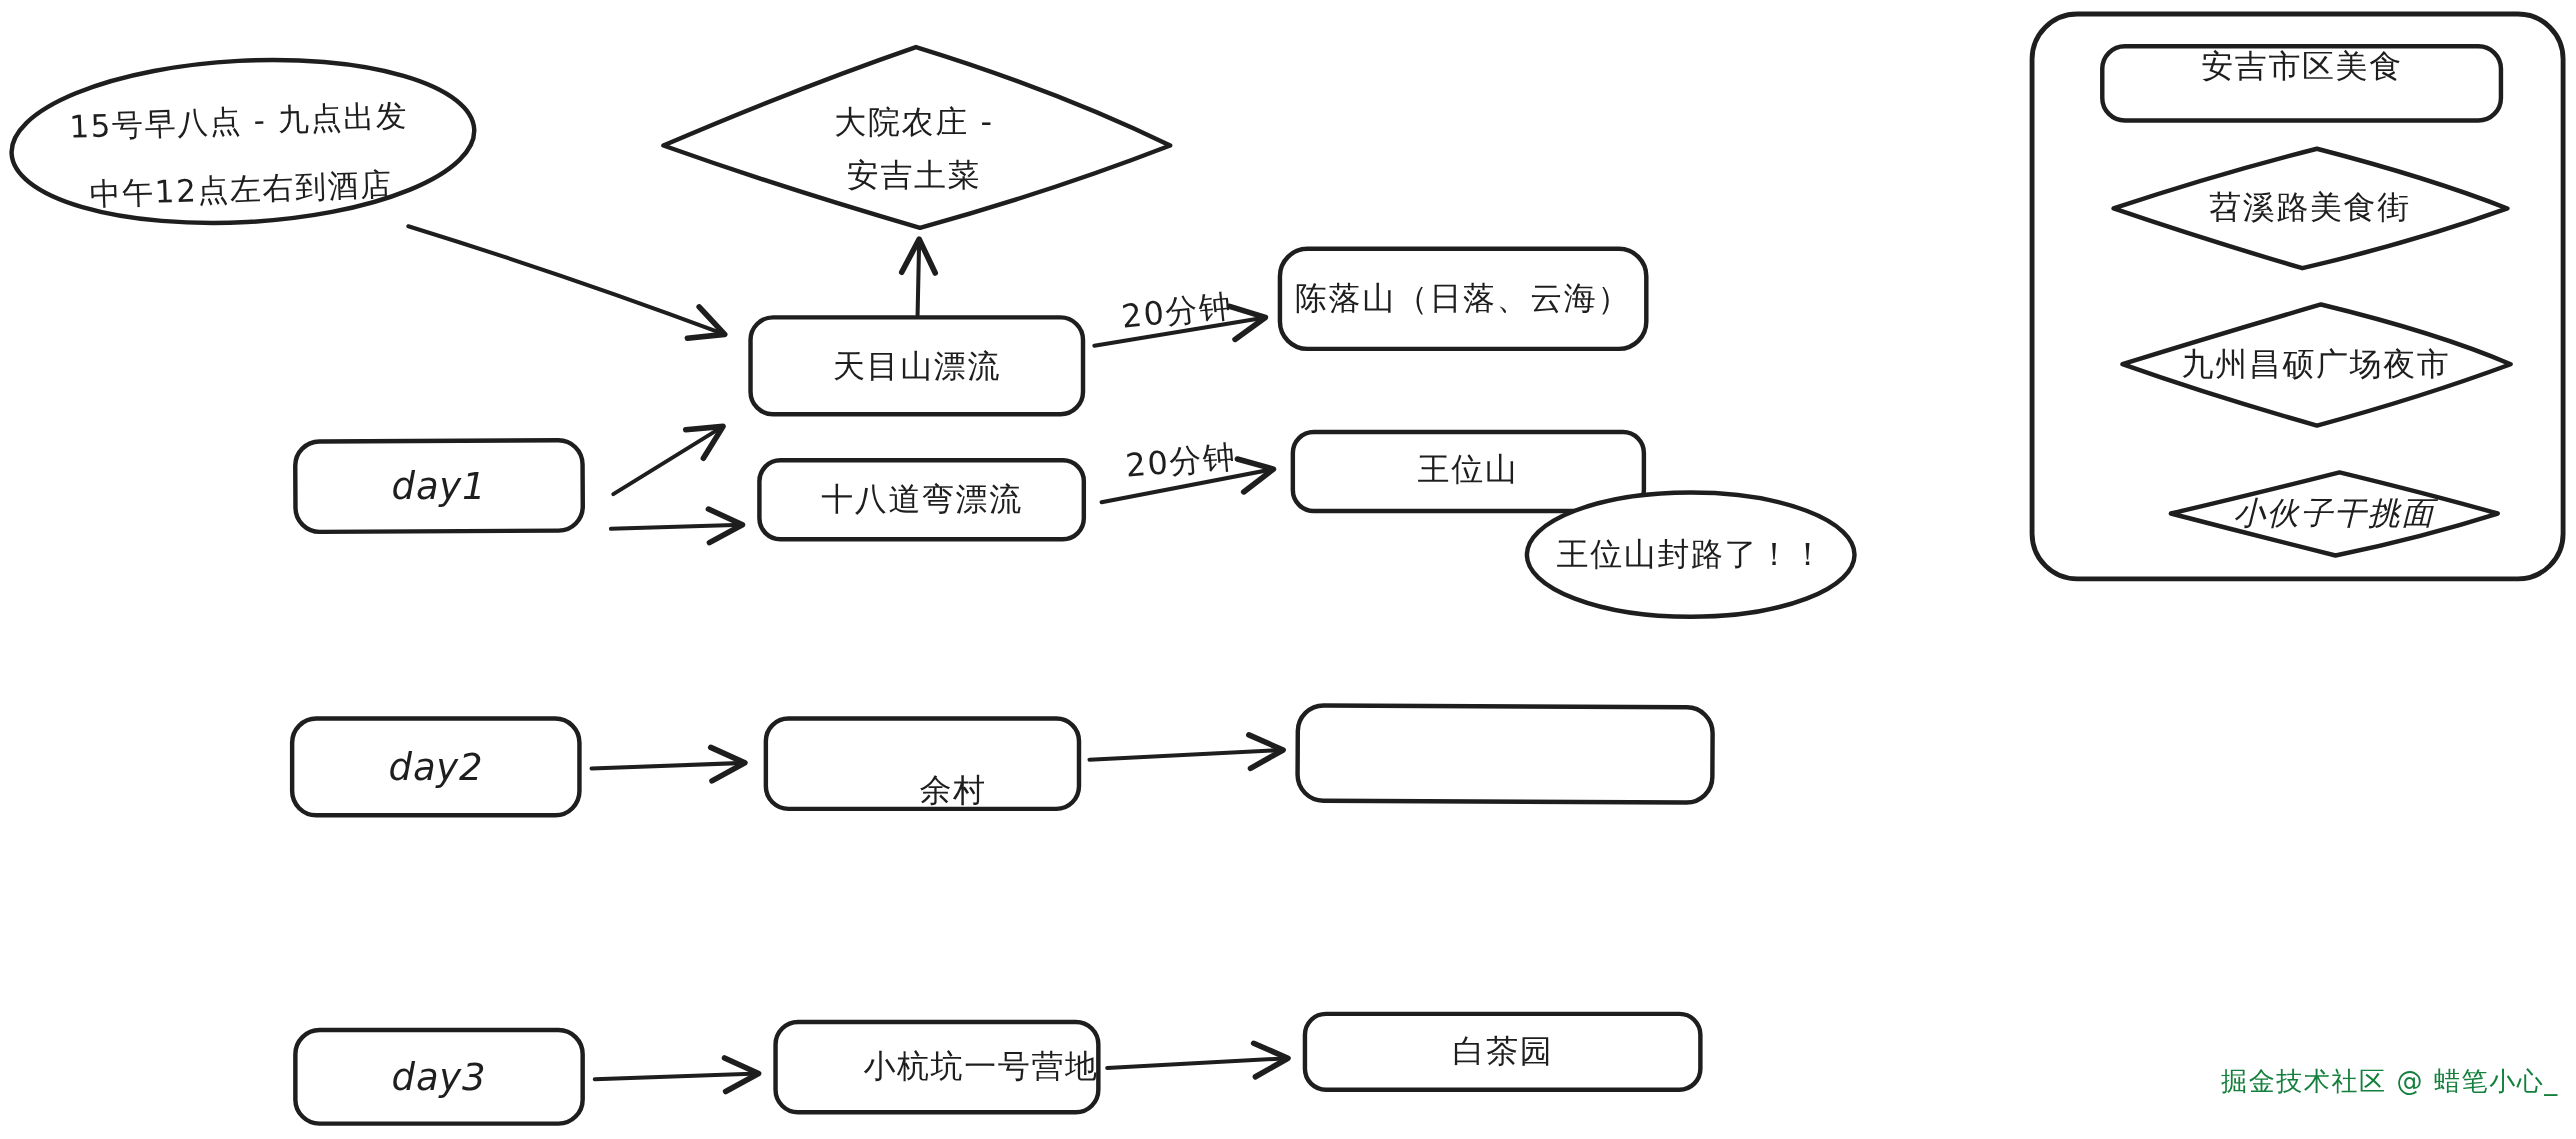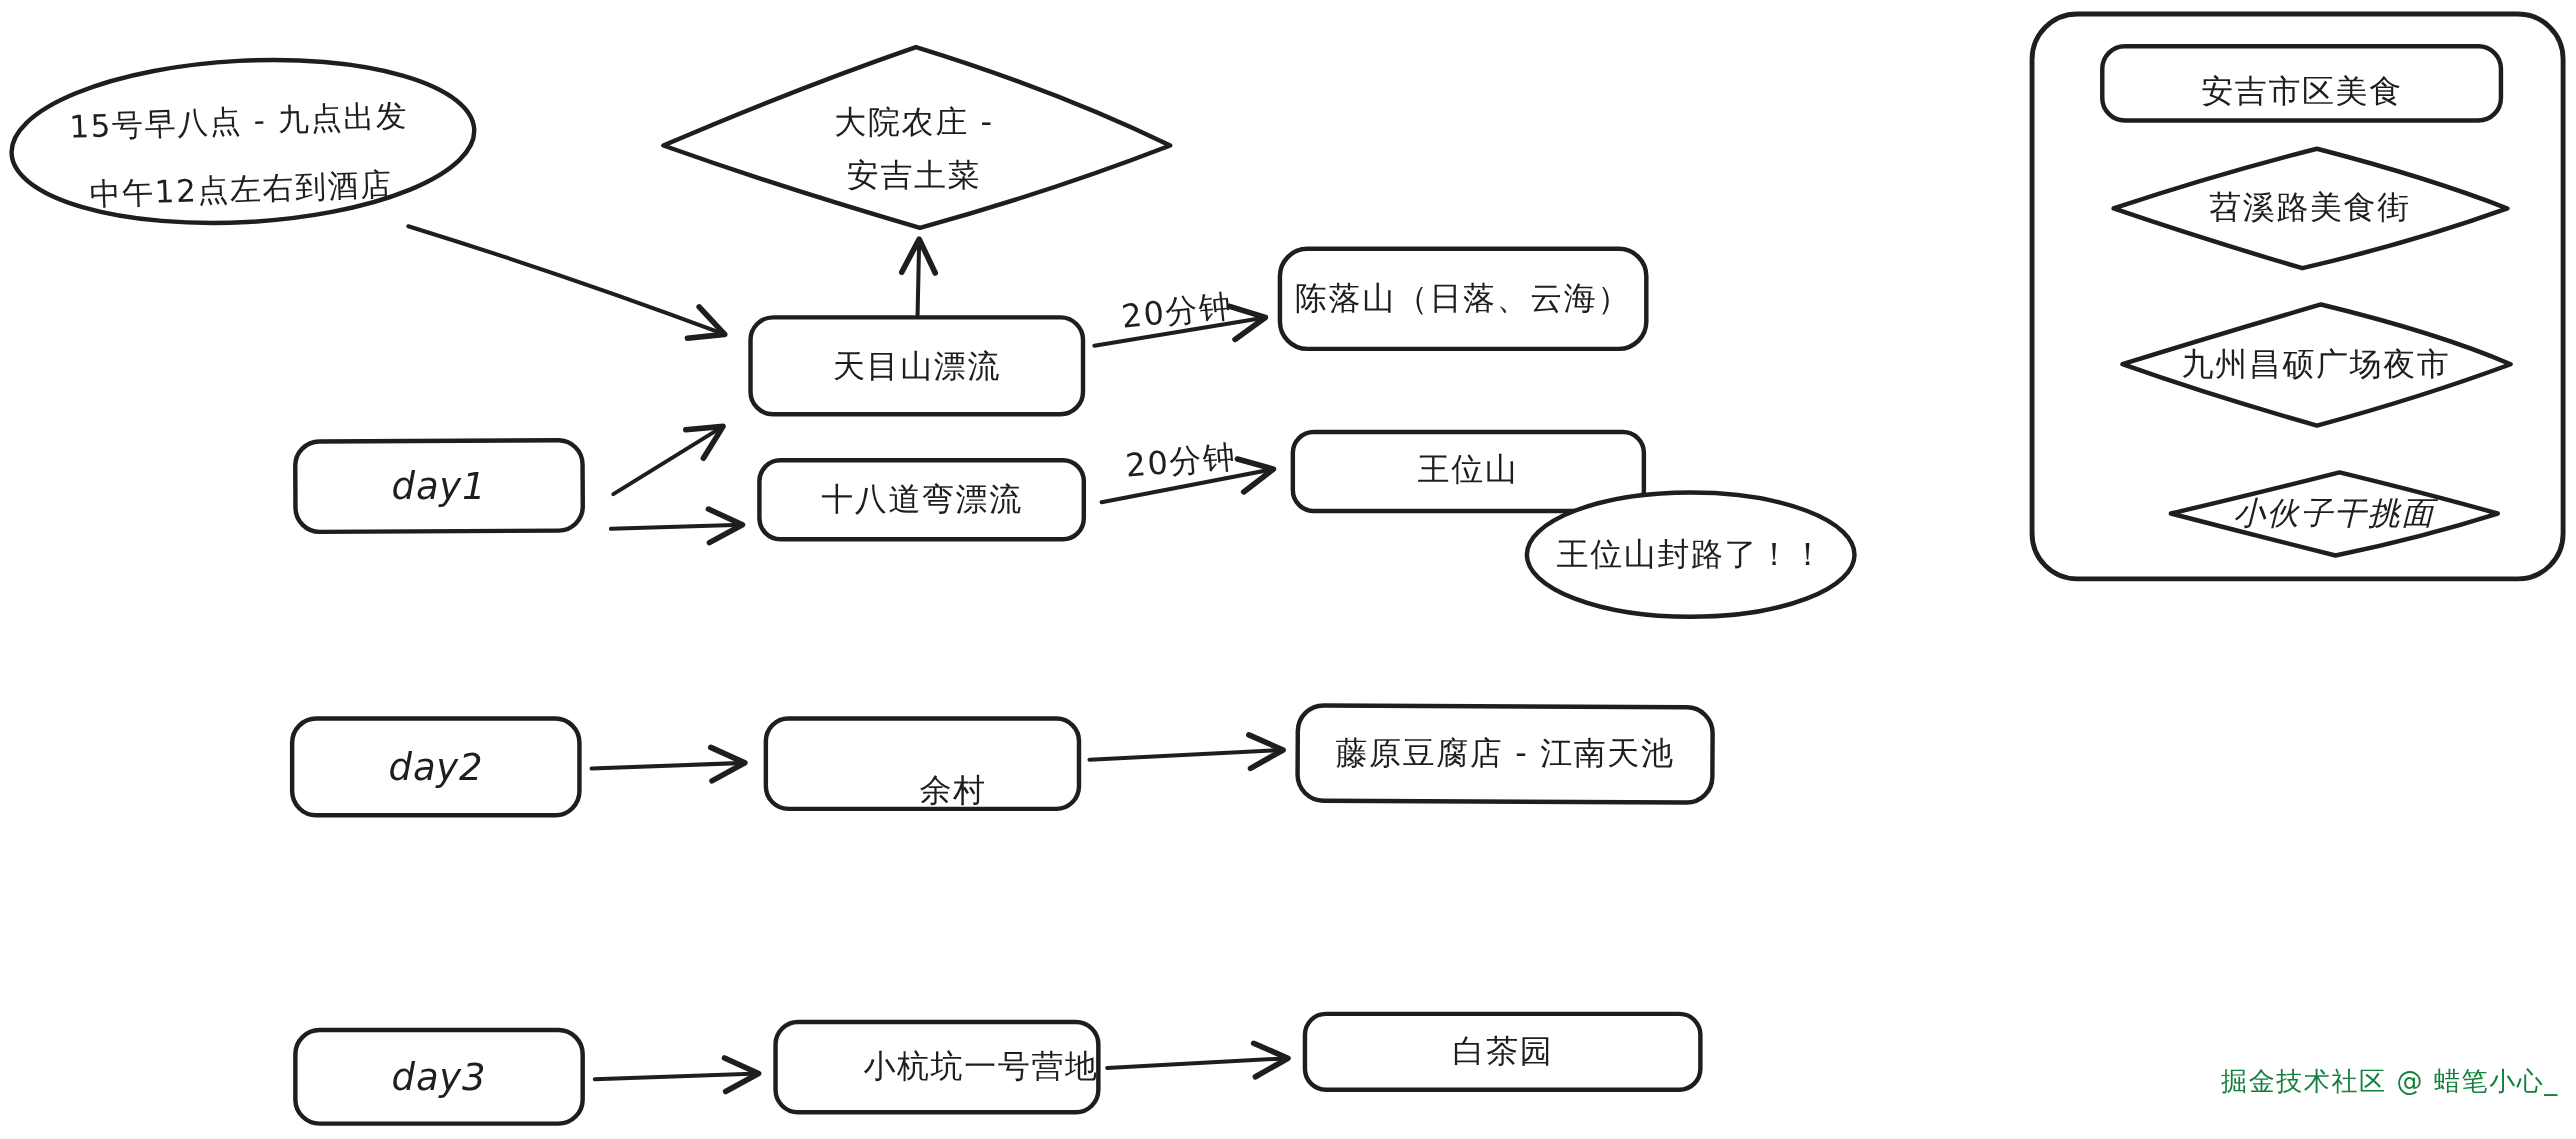--- a/index.html
+++ b/index.html
@@ -109,29 +109,28 @@
   <div class="lbl duration rot-m5" style="left:1181px;top:462px;">20分钟</div>
 
   <div class="lbl" style="left:1468px;top:470px;">王位山</div>
 
   <div class="lbl" style="left:1691px;top:555px;font-size:32px;">王位山封路了！！</div>
 
   <div class="lbl handwrit" style="left:436px;top:767px;text-align:center;">day2</div>
 
   <div class="lbl" style="left:953px;top:763px;margin-top:28px;">余村</div>
 
-  <div class="lbl" style="left:1505px;top:754px;">藤原豆腐店 - 江南天池</div>
 
   <div class="lbl handwrit" style="left:439px;top:1077px;">day3</div>
 
   <div class="lbl" style="left:937px;top:1067px;margin-left:44px;">小杭坑一号营地</div>
 
   <div class="lbl" style="left:1503px;top:1052px;">白茶园</div>
 
-  <div class="lbl" style="left:2302px;top:92px;text-align:right;">安吉市区美食</div>
+  <div class="lbl" style="left:2302px;top:67px;text-align:right;">安吉市区美食</div>
 
   <div class="lbl" style="left:2310px;top:208px;">苕溪路美食街</div>
 
   <div class="lbl" style="left:2316px;top:365px;">九州昌硕广场夜市</div>
 
   <div class="lbl" style="left:2334px;top:514px;font-style:italic;">小伙子干挑面</div>
 
   <div class="watermark" style="left:2390px;top:1081px;">掘金技术社区 @ 蜡笔小心_</div>
 
 </div>

